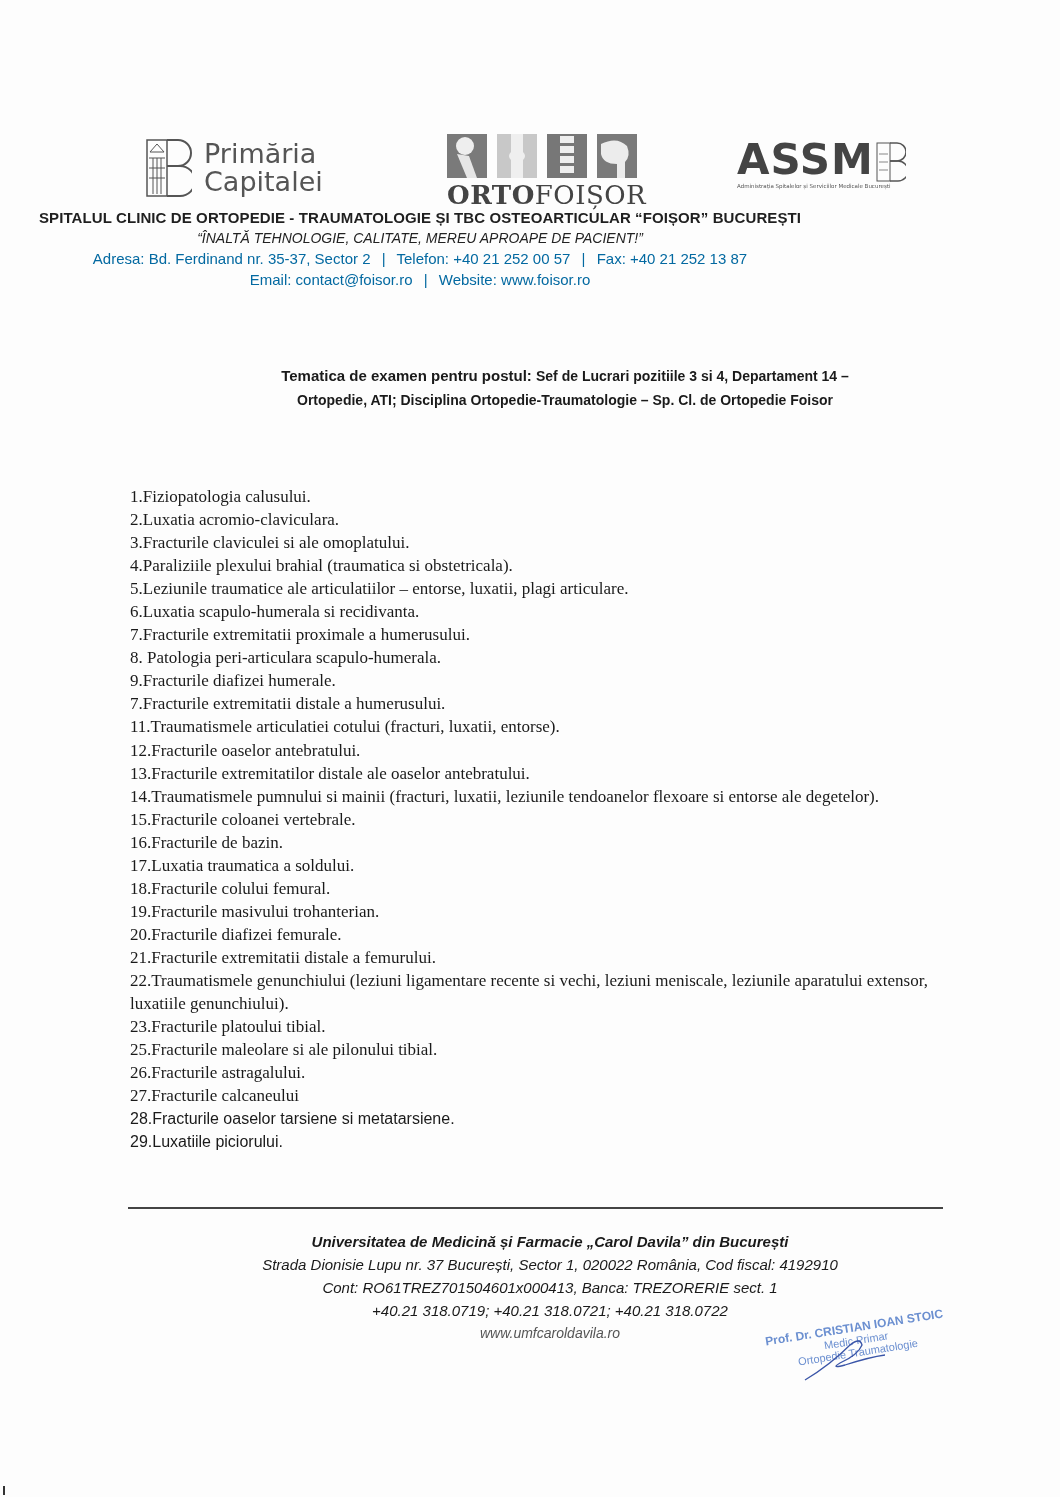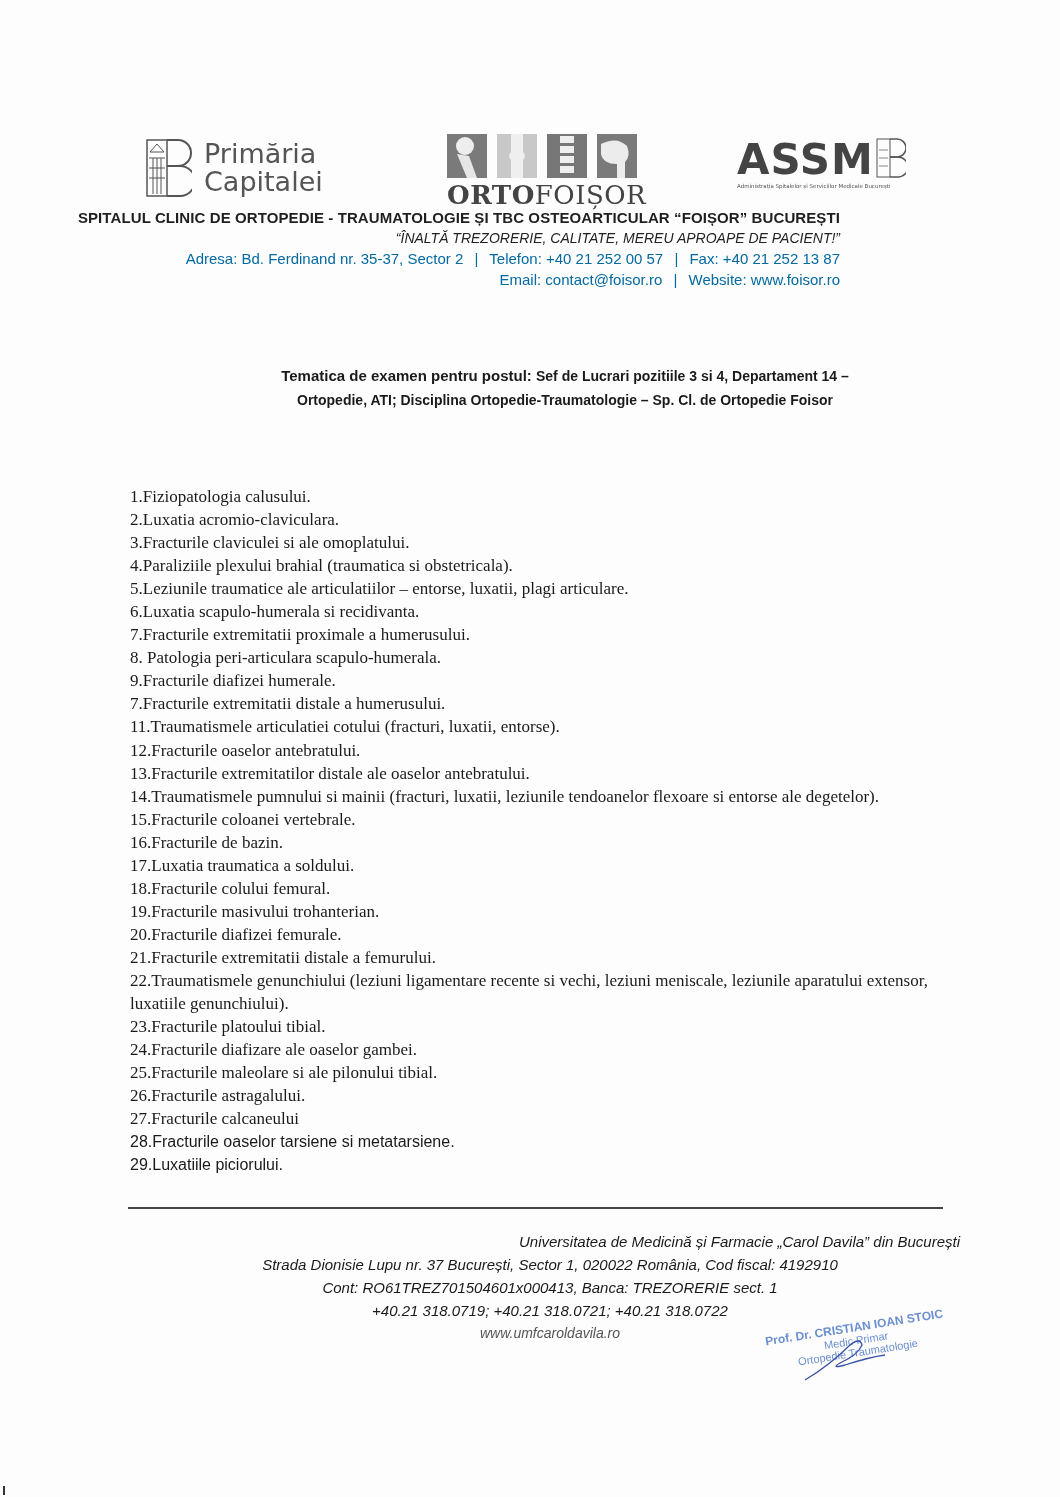--- a/index.html
+++ b/index.html
@@ -10,37 +10,37 @@
     .logos { position: absolute; top: 128px; left: 0; width: 1036px; height: 80px; }
     .logo-pc { position: absolute; left: 146px; top: 10px; display: flex; align-items: center; }
     .pc-mark { width: 46px; height: 60px; }
     .pc-text { margin-left: 12px; font-family: "DejaVu Sans", sans-serif; color: #555; font-size: 27px; line-height: 28px; }
     .logo-of { position: absolute; left: 447px; top: 6px; width: 190px; text-align: center; }
     .of-tiles { display: flex; justify-content: space-between; height: 44px; }
     .of-tile { width: 40px; height: 44px; }
     .of-text { font-family: "DejaVu Serif", serif; font-size: 26px; color: #444; margin-top: 2px; letter-spacing: 0.5px; }
     .of-text b { font-weight: bold; }
     .logo-assm { position: absolute; left: 737px; top: 10px; width: 200px; }
-    .assm-row { display: flex; align-items: flex-start; }
+    .assm-row { display: flex; align-items: flex-end; }
     .assm-text { font-family: "DejaVu Sans", sans-serif; font-weight: bold; font-size: 42px; color: #444; letter-spacing: 1px; line-height: 44px; }
     .assm-mark { width: 30px; height: 40px; margin-left: 2px; }
     .assm-sub { font-family: "DejaVu Sans", sans-serif; font-size: 5.5px; color: #555; margin-left: 0px; margin-top: 1px; white-space: nowrap; }
-    .hosp { position: absolute; top: 209px; left: 0; width: 840px; text-align: right; font-family: "Liberation Sans", sans-serif; }
+    .hosp { position: absolute; top: 209px; left: 0; width: 840px; text-align: center; font-family: "Liberation Sans", sans-serif; }
     .hosp-name { font-weight: bold; font-size: 15px; color: #1f1f1f; letter-spacing: 0.1px; }
     .hosp-motto { font-style: italic; font-size: 14px; margin-top: 4px; color: #222; }
     .hosp-addr, .hosp-contact { font-size: 15px; margin-top: 4px; color: #0369a1; }
     .sep { padding: 0 7px; }
     .title { position: absolute; top: 364px; left: 200px; width: 730px; text-align: center; font-family: "Liberation Sans", sans-serif; font-size: 15px; line-height: 23px; color: #1a1a1a; }
     .title .b { font-weight: bold; }
     .title .n { font-weight: bold; font-size: 14px; }
     .topics { position: absolute; top: 485px; left: 130px; width: 800px; font-family: "Liberation Serif", serif; font-size: 17px; line-height: 23.05px; color: #1a1a1a; margin: 0; padding: 0; list-style: none; }
     .topics li.sans { font-family: "Liberation Sans", sans-serif; font-size: 16px; }
     .rule { position: absolute; top: 1207px; left: 128px; width: 815px; height: 1.5px; background: #444; }
     .footer { position: absolute; top: 1230px; left: 140px; width: 820px; text-align: center; font-family: "Liberation Sans", sans-serif; font-style: italic; font-size: 15px; line-height: 23px; color: #1a1a1a; }
-    .footer .uni { font-weight: normal; text-align: right; }
+    .footer .uni { font-weight: bold; }
     .footer .web { color: #555; font-size: 14px; font-style: italic; }
     .stamp { position: absolute; left: 755px; top: 1320px; width: 210px; height: 90px; transform: rotate(-9deg); font-family: "Liberation Sans", sans-serif; color: #6b8fd0; text-align: center; }
     .stamp .l1 { font-size: 12px; font-weight: bold; }
     .stamp .l2, .stamp .l3 { font-size: 11px; }
     .signature { position: absolute; left: 800px; top: 1335px; width: 90px; height: 50px; }
     .margin-mark { position: absolute; left: 3px; top: 1486px; width: 2px; height: 9px; background: #333; }
   </style>
 </head>
 <body>
 
@@ -101,21 +101,21 @@
         <line x1="3" y1="20" x2="12" y2="20" stroke="#555" stroke-width="0.7"></line>
         <line x1="3" y1="28" x2="12" y2="28" stroke="#555" stroke-width="0.7"></line>
       </svg>
     </div>
     <div class="assm-sub">Administrația Spitalelor și Serviciilor Medicale București</div>
   </div>
 </div>
 
 <div class="hosp">
   <div class="hosp-name">SPITALUL CLINIC DE ORTOPEDIE - TRAUMATOLOGIE ȘI TBC OSTEOARTICULAR “FOIȘOR” BUCUREȘTI</div>
-  <div class="hosp-motto">“ÎNALTĂ TREZORERIE, CALITATE, MEREU APROAPE DE PACIENT!”</div>
+  <div class="hosp-motto">“ÎNALTĂ TEHNOLOGIE, CALITATE, MEREU APROAPE DE PACIENT!”</div>
   <div class="hosp-addr">
     <span>Adresa: Bd. Ferdinand nr. 35-37, Sector 2</span>
     <span class="sep">|</span>
     <span>Telefon: +40 21 252 00 57</span>
     <span class="sep">|</span>
     <span>Fax: +40 21 252 13 87</span>
   </div>
   <div class="hosp-contact">
     <span>Email: contact@foisor.ro</span>
     <span class="sep">|</span>
@@ -150,21 +150,20 @@
   <li>14.Traumatismele pumnului si mainii (fracturi, luxatii, leziunile tendoanelor flexoare si entorse ale degetelor).</li>
   <li>15.Fracturile coloanei vertebrale.</li>
   <li>16.Fracturile de bazin.</li>
   <li>17.Luxatia traumatica a soldului.</li>
   <li>18.Fracturile colului femural.</li>
   <li>19.Fracturile masivului trohanterian.</li>
   <li>20.Fracturile diafizei femurale.</li>
   <li>21.Fracturile extremitatii distale a femurului.</li>
   <li>22.Traumatismele genunchiului (leziuni ligamentare recente si vechi, leziuni meniscale, leziunile aparatului extensor, luxatiile genunchiului).</li>
   <li>23.Fracturile platoului tibial.</li>
-  <li>24.Fracturile diafizare ale oaselor gambei.</li>
   <li>25.Fracturile maleolare si ale pilonului tibial.</li>
   <li>26.Fracturile astragalului.</li>
   <li>27.Fracturile calcaneului</li>
   <li class="sans">28.Fracturile oaselor tarsiene si metatarsiene.</li>
   <li class="sans">29.Luxatiile piciorului.</li>
 </ol>
 
 <div class="rule"></div>
 
 <div class="footer">

